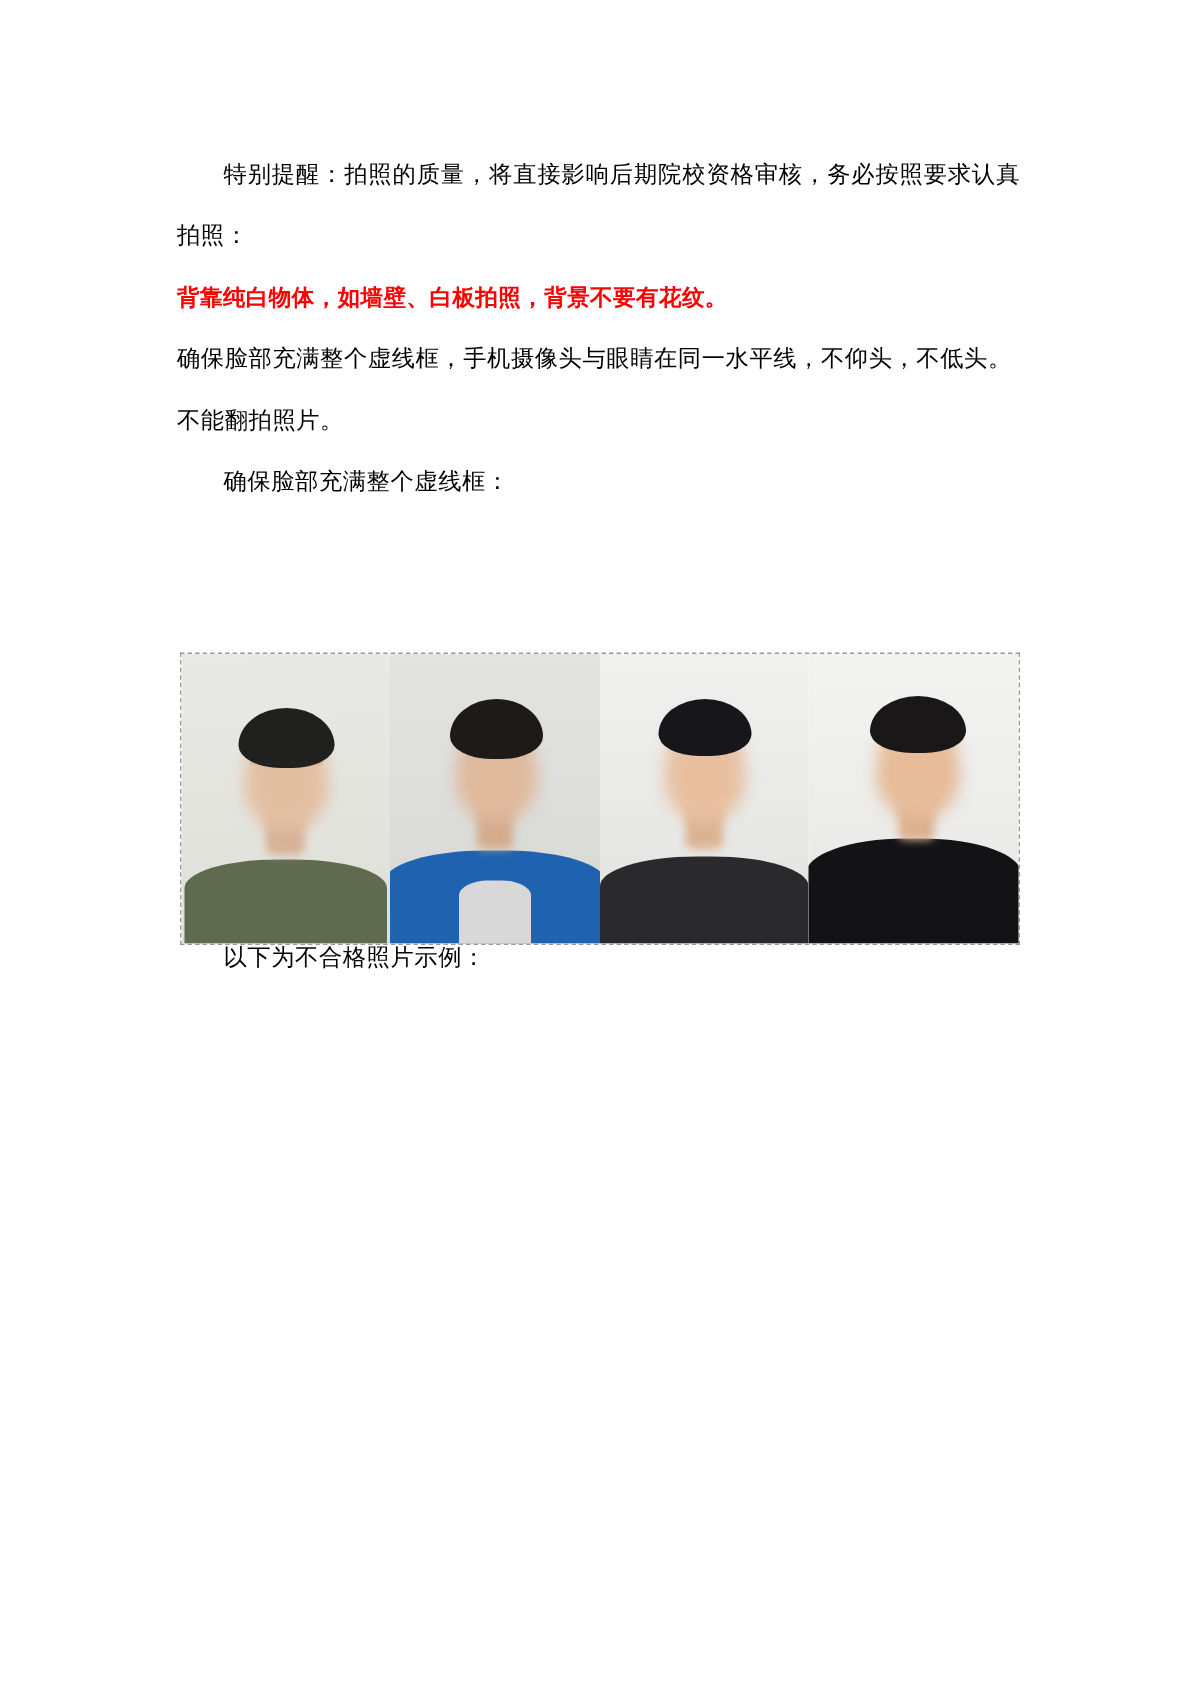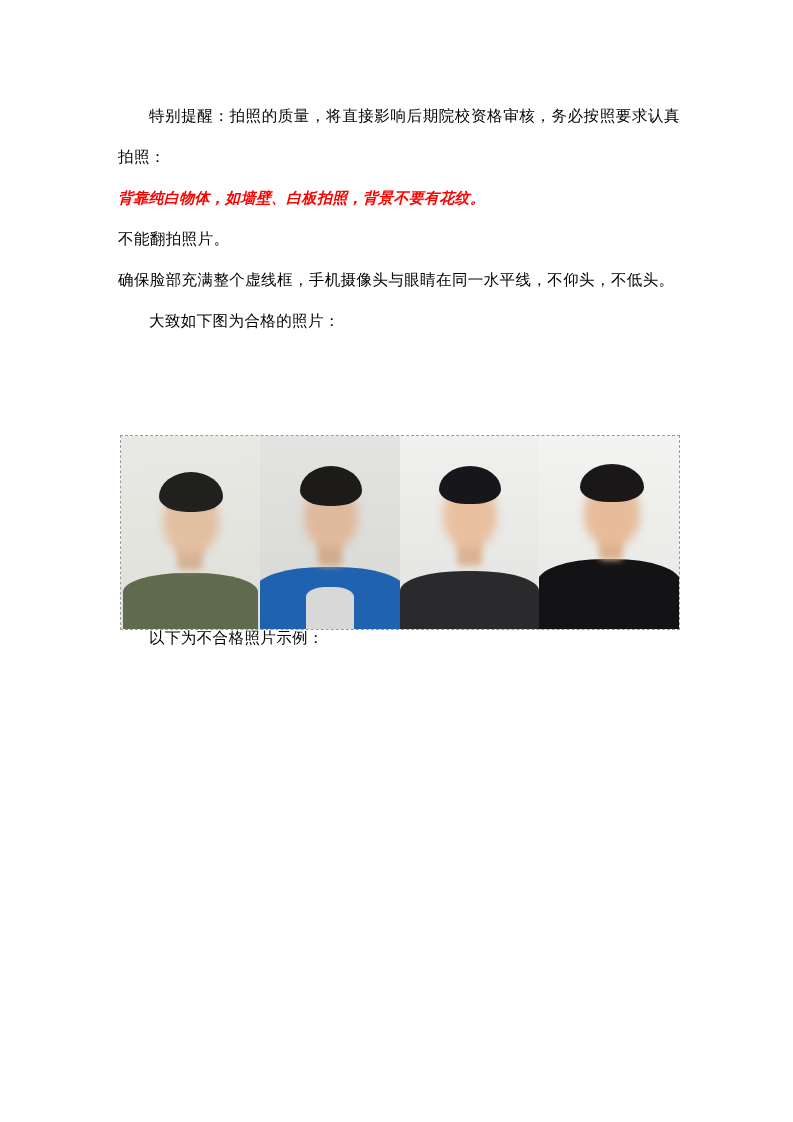--- a/index.html
+++ b/index.html
@@ -41,21 +41,20 @@
   .indent {
     text-indent: 31px;
   }
   .warn {
     color: #ff0000;
     font-weight: bold;
     font-size: 15px;
     line-height: 41px;
     letter-spacing: 0.3px;
     margin: 0;
-    font-style: italic;
   }
 
   
   .photo-strip {
     position: absolute;
     left: 120px;
     top: 435px;
     width: 560px;
     height: 195px;
     border: 1px dashed #9a9a9a;
@@ -134,23 +133,23 @@
   }
 </style>
 </head>
 <body>
 
 <div class="page">
 
   <div class="content">
     <p class="para indent">特别提醒：拍照的质量，将直接影响后期院校资格审核，务必按照要求认真拍照：</p>
     <p class="warn">背靠纯白物体，如墙壁、白板拍照，背景不要有花纹。</p>
+    <p class="para">确保脸部充满整个虚线框，手机摄像头与眼睛在同一水平线，不仰头，不低头。</p>
     <p class="para">不能翻拍照片。</p>
-    <p class="para">确保脸部充满整个虚线框，手机摄像头与眼睛在同一水平线，不仰头，不低头。</p>
-    <p class="para indent">大致如下图为合格的照片：</p>
+    <p class="para indent">确保脸部充满整个虚线框：</p>
   </div>
 
   <div class="photo-strip">
 
     <div class="photo p1">
       <div class="body"></div>
       <div class="neck"></div>
       <div class="face"></div>
       <div class="hair"></div>
       <div class="glasses"></div>

